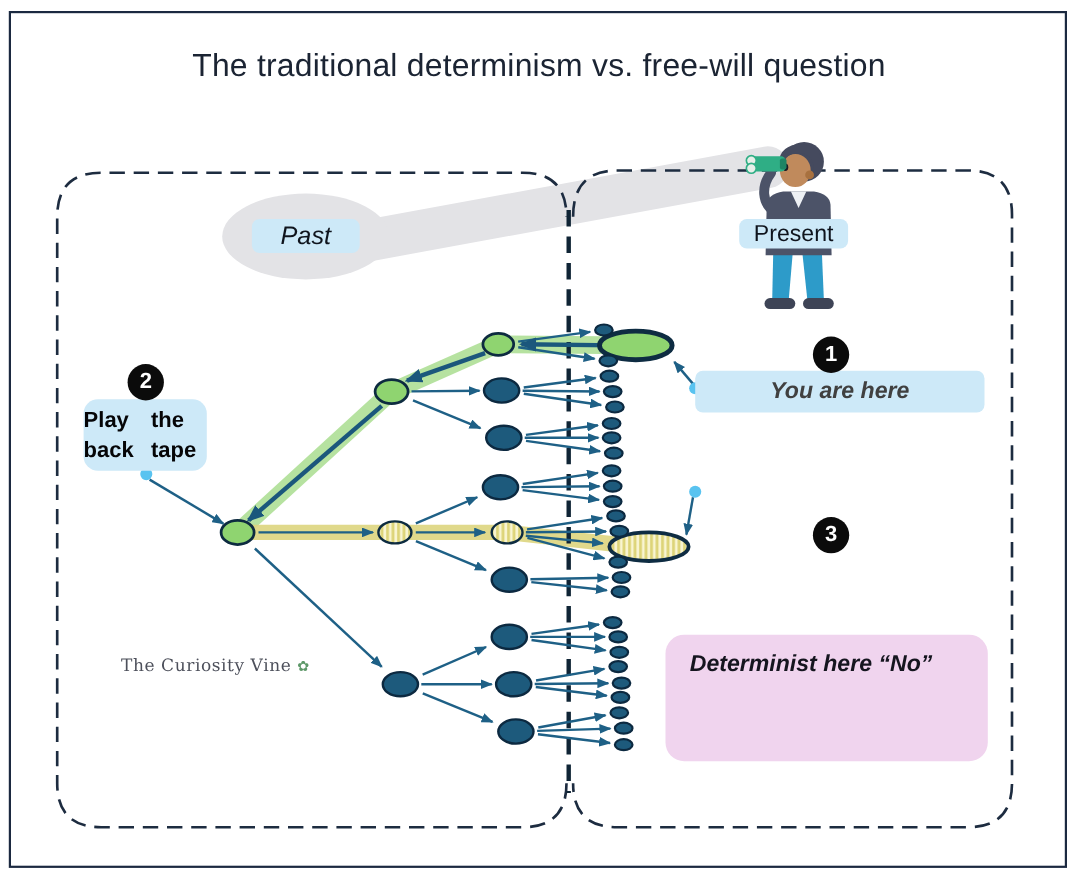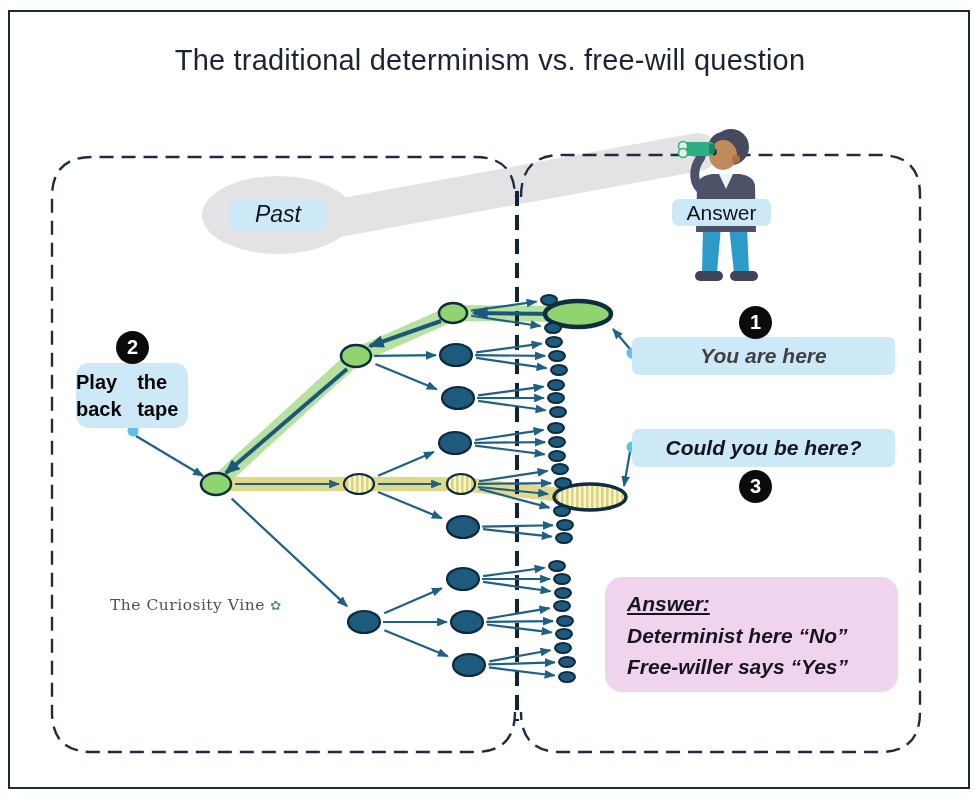--- a/index.html
+++ b/index.html
@@ -189,37 +189,34 @@
       <circle cx="736" cy="159" r="4" fill="#a8713f"></circle>
       <ellipse cx="714" cy="152" rx="2.6" ry="3.4" fill="#1c1c24"></ellipse>
       <rect x="682" y="142" width="32" height="14" rx="4" fill="#2fae85"></rect>
       <circle cx="683" cy="146" r="4.5" fill="#e6efe9" stroke="#2fae85" stroke-width="1.5"></circle>
       <circle cx="683" cy="153" r="4.5" fill="#e6efe9" stroke="#2fae85" stroke-width="1.5"></circle>
       <rect x="709" y="144" width="6" height="10" rx="2" fill="#1f8464"></rect>
     </g>
   </svg>
 
   <div class="blue-box" id="past-label">Past</div>
-  <div class="blue-box" id="present-label">Answer</div>
+  <div class="blue-box" id="present-label">Present</div>
 
   <div class="blue-box" id="playback-label">
     <span>Play back</span>
     <span>the tape</span>
   </div>
   <div class="badge" id="badge-2">2</div>
 
   <div class="blue-box" id="yah-box">You are here</div>
   <div class="badge" id="badge-1">1</div>
 
-  <div class="blue-box" id="cyb-box">Could you be here?</div>
   <div class="badge" id="badge-3">3</div>
 
   <div id="answer-box">
-    <div class="underline">Answer:</div>
     <div>Determinist here “No”</div>
-    <div>Free-willer says “Yes”</div>
   </div>
 
   <div id="watermark">
     <span>The Curiosity Vine</span>
     <span class="leaf">✿</span>
   </div>
 </div>
 
 </body></html>

